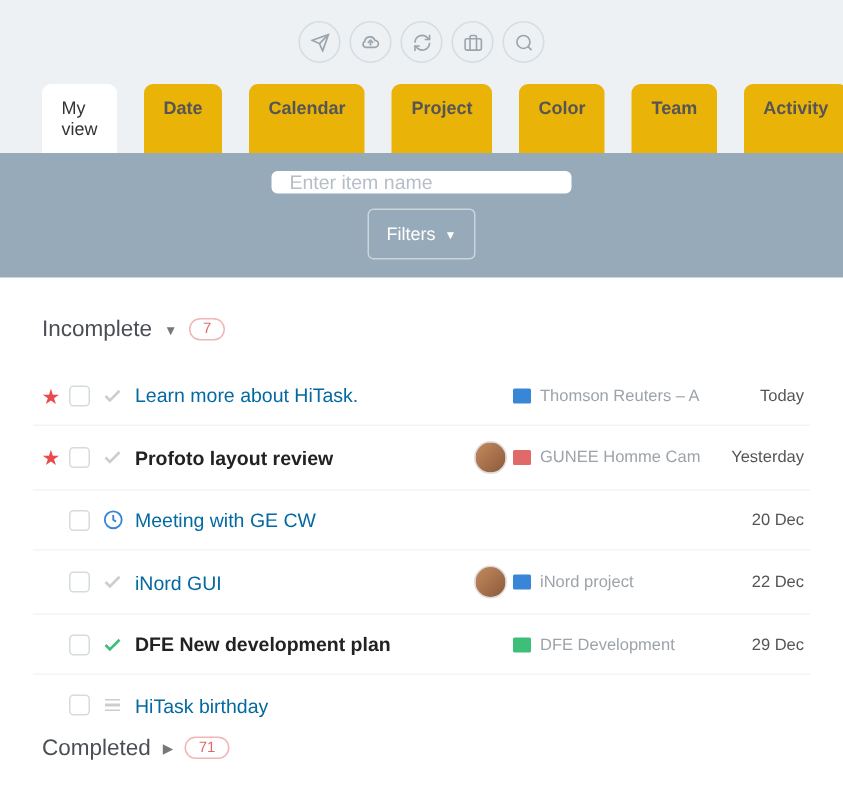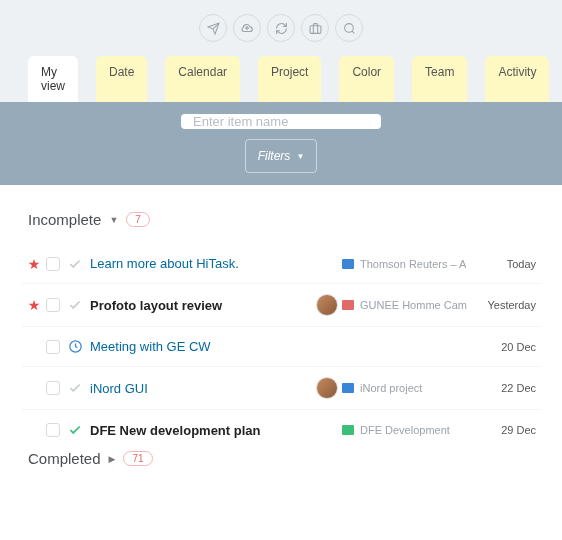--- a/index.html
+++ b/index.html
@@ -3,25 +3,25 @@
 <meta charset="utf-8">
 <style>
   * { box-sizing: border-box; margin: 0; padding: 0; }
   body { font-family: -apple-system, BlinkMacSystemFont, "Segoe UI", Arial, sans-serif; background: #fff; font-size: 13px; color: #333; width: 562px; }
   .topbar { background: #eef1f3; padding-top: 14px; }
   .tool-row { display: flex; justify-content: center; gap: 6px; padding-bottom: 14px; }
   .tool-btn { width: 28px; height: 28px; border-radius: 50%; border: 1px solid #d5dce1; display: flex; align-items: center; justify-content: center; color: #9aa4ad; cursor: pointer; background: #eef1f3; }
   .tabs { display: flex; gap: 18px; padding: 0 28px; }
   .tab { background: #fff; border-radius: 6px 6px 0 0; padding: 9px 13px; font-size: 12px; color: #555; cursor: pointer; }
   .tab.active { color: #333; font-weight: 500; }
-  .tab:not(.active) { background: #fef9c3; }
+  .tab:not(.active) { background: #eab308; font-weight: bold; }
   .search-band { background: #97aab9; padding: 12px 18px; display: flex; gap: 10px; align-items: center; flex-direction: column; }
   .search-input { flex: 1; height: 34px; border: none; border-radius: 4px; padding: 0 12px; font-size: 13px; color: #333; }
   .search-input::placeholder { color: #b6bec6; }
-  .filters-btn { height: 34px; padding: 0 12px; border: 1px solid rgba(255,255,255,0.5); border-radius: 4px; background: transparent; color: #fff; font-size: 12px; cursor: pointer; display: flex; align-items: center; gap: 6px; font-style: italic; }
+  .filters-btn { height: 34px; padding: 0 12px; border: 1px solid rgba(255,255,255,0.5); border-radius: 4px; background: transparent; color: #fff; font-size: 12px; cursor: pointer; display: flex; align-items: center; gap: 6px; }
   .content { padding: 26px 22px 20px 22px; }
   .section-head { display: flex; align-items: center; gap: 8px; margin-bottom: 16px; margin-left: 6px; text-align: right; }
   .section-title { font-size: 15px; color: #4a4f55; font-weight: 400; }
   .badge { border: 1px solid #f2b5b5; color: #e06a6a; border-radius: 10px; padding: 1px 8px; font-size: 10px; font-weight: 500; }
   .chev { color: #777; font-size: 9px; }
   .task-row { display: flex; align-items: center; padding: 10px 4px; border-bottom: 1px solid #f2f4f6; min-height: 40px; }
   .task-row:last-child { border-bottom: none; }
   .star-col { width: 16px; display: flex; justify-content: center; }
   .star { color: #ea4a4a; font-size: 14px; }
   .cb-col { width: 22px; display: flex; justify-content: center; }
@@ -199,20 +199,37 @@
           </span>
         </div>
         <div class="title-col bold">DFE New development plan</div>
         <div class="avatar-col"></div>
         <div class="proj-col">
           <div class="folder" style="background: rgb(61, 191, 122);"></div>
           <span>DFE Development</span>
         </div>
         <div class="date-col">29 Dec</div>
       </div>
+      <div class="task-row">
+        <div class="star-col"></div>
+        <div class="cb-col">
+          <div class="cb"></div>
+        </div>
+        <div class="status-col">
+          <div class="list-icon">
+            <span></span>
+            <span></span>
+            <span></span>
+          </div>
+        </div>
+        <div class="title-col">HiTask birthday</div>
+        <div class="avatar-col"></div>
+        <div class="proj-col"></div>
+        <div class="date-col"></div>
+      </div>
     </div>
 
   <div class="section-head" style="">
     <span class="section-title">Completed</span>
     <span class="chev">▶</span>
     <span class="badge">71</span>
   </div>
 </div>
 
 </body></html>

